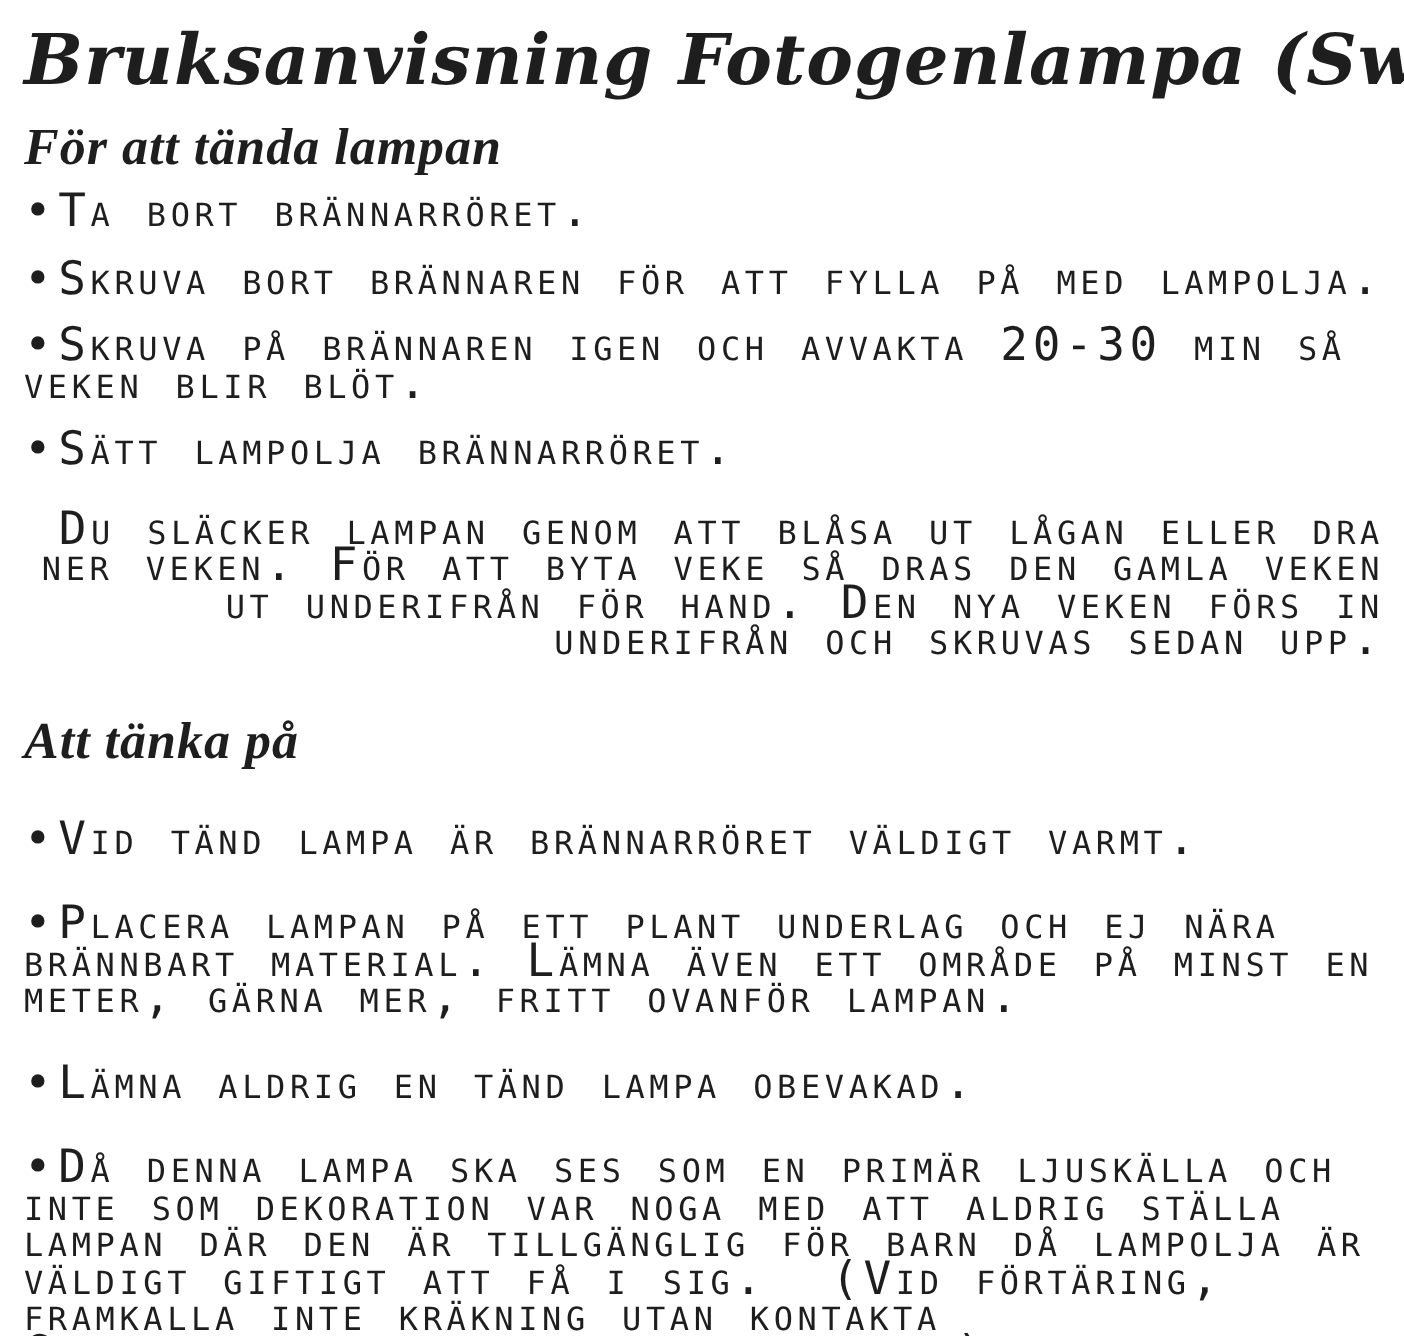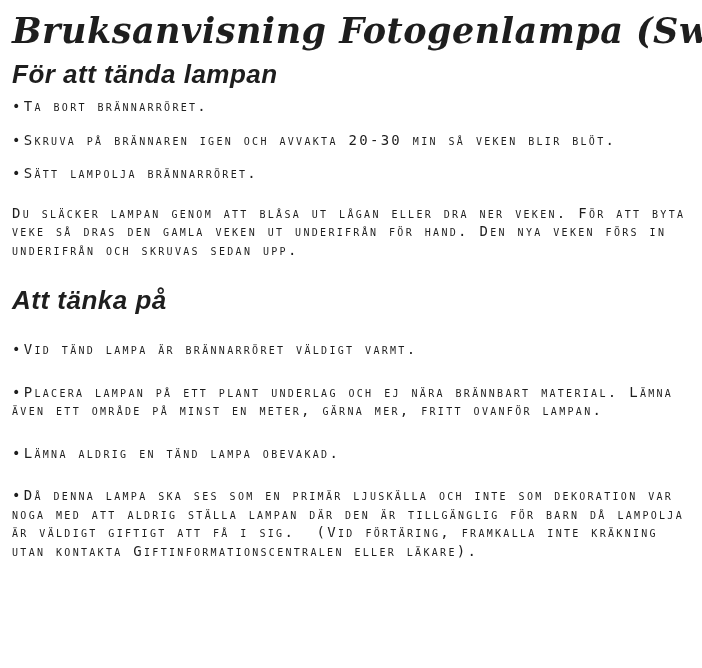--- a/index.html
+++ b/index.html
@@ -20,55 +20,56 @@
     text-align: center;
     font-family: "DejaVu Serif", serif;
     font-style: italic;
     font-weight: bold;
     font-size: 35px;
     line-height: 50px;
     letter-spacing: 0.5px;
     white-space: nowrap;
   }
   .heading {
-    font-family: Liberation Sans, sans-serif;
+    font-family: Liberation Serif, serif;
     font-style: italic;
     font-weight: bold;
     font-size: 26px;
     line-height: 32px;
     letter-spacing: 0.5px;
   }
   .heading-1 { margin: 2px 0 7px 0; }
   .heading-2 { margin: 25px 0 8px 0; }
   .body {
     font-family: "DejaVu Sans Mono", "Liberation Mono", monospace;
     font-variant: small-caps;
-    font-size: 14px;
+    font-size: 23px;
     line-height: 18.5px;
     letter-spacing: 2.3px;
     white-space: pre-wrap;
   }
   .bullets { margin: 0; }
   .bullet { margin: 0 0 15px 0; }
   .bullets-2 .bullet { margin-bottom: 13px; margin-top: 24px; }
   .dot { padding-right: 1px; }
-  .paragraph { margin: 21px 0 12px 0; }
+  .paragraph { margin: 21px 0 12px 0; text-align: right; }
 </style>
 </head>
 <body>
 
 <div class="doc">
 
   <h1 class="title">Bruksanvisning Fotogenlampa (Swedish)</h1>
 
   <section>
     <h2 class="heading heading-1">För att tända lampan</h2>
 
     <div class="bullets bullets-1">
       <div class="bullet body"><span class="dot">•</span><span>Ta bort brännarröret.</span></div>
+      <div class="bullet body"><span class="dot">•</span><span>Skruva bort brännaren för att fylla på med lampolja.</span></div>
       <div class="bullet body"><span class="dot">•</span><span>Skruva på brännaren igen och avvakta 20-30 min så veken blir blöt.</span></div>
       <div class="bullet body"><span class="dot">•</span><span>Sätt lampolja brännarröret.</span></div>
     </div>
 
     <p class="body paragraph">Du släcker lampan genom att blåsa ut lågan eller dra ner veken. För att byta veke så dras den gamla veken ut underifrån för hand. Den nya veken förs in underifrån och skruvas sedan upp.</p>
   </section>
 
   <section>
     <h2 class="heading heading-2">Att tänka på</h2>
 

